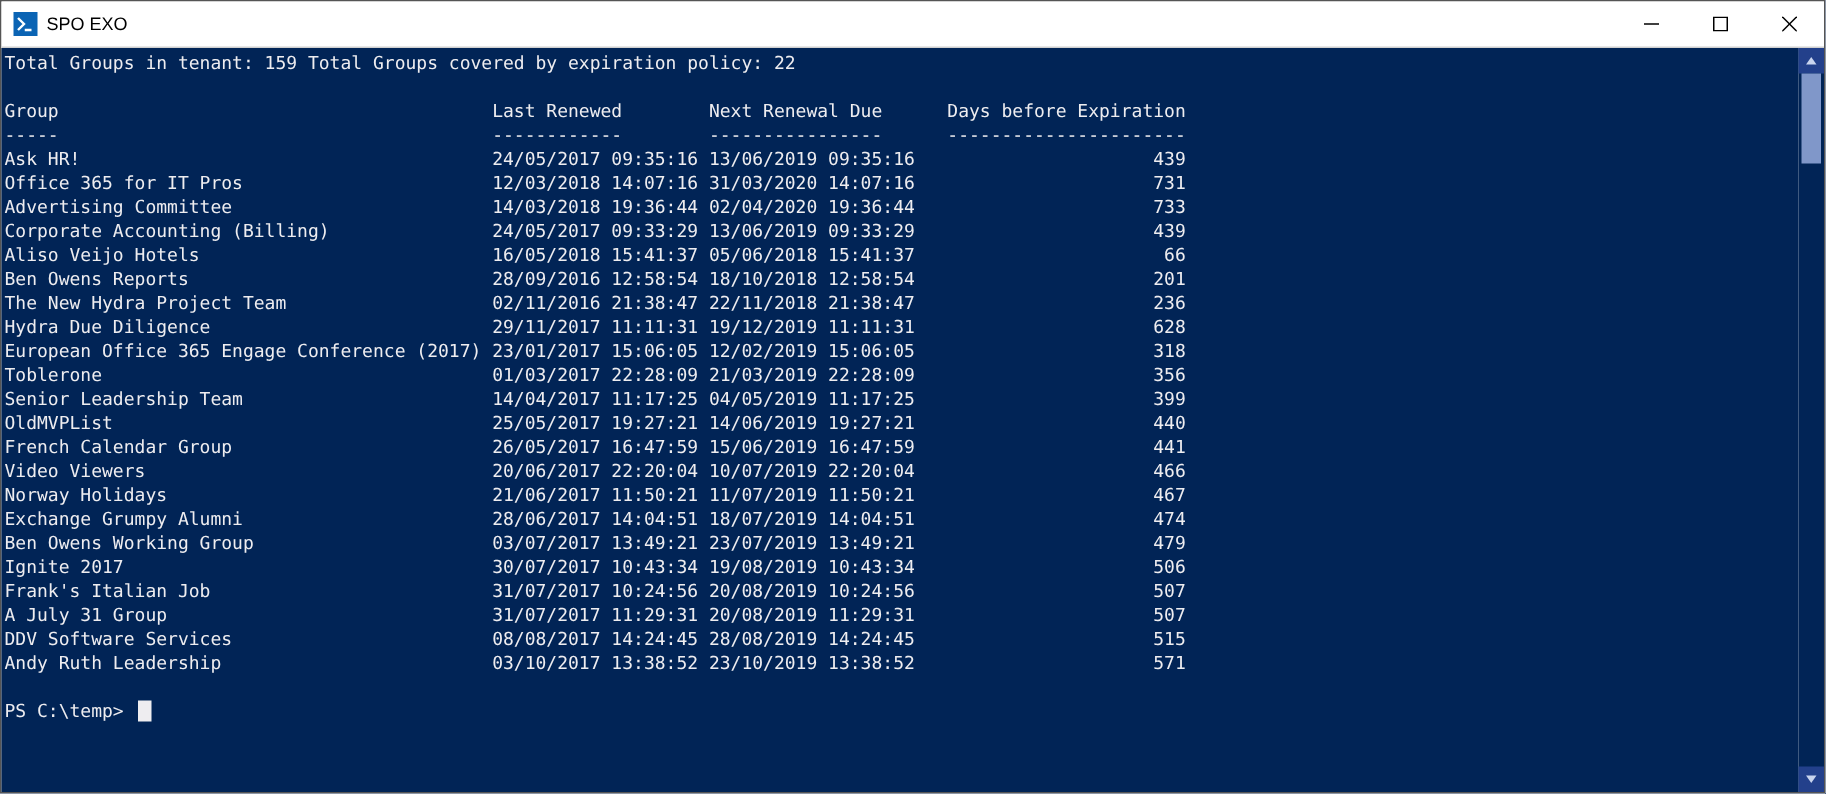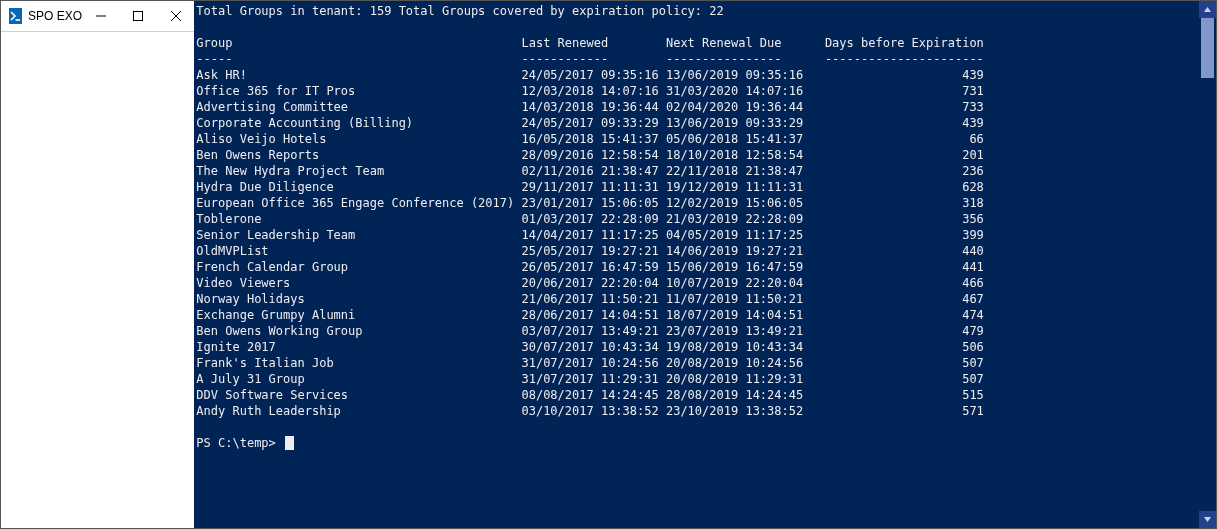--- a/index.html
+++ b/index.html
@@ -3,21 +3,21 @@
 <meta charset="utf-8">
 <style>
   html,body{margin:0;padding:0;height:100%;}
   body{
     font-family:"Segoe UI",Tahoma,sans-serif;
     background:#fff;
     overflow:hidden;
   }
   .window{
     width:1217px;height:529px;
-    display:flex;flex-direction:row;
+    display:flex;flex-direction:column;
     border:1px solid #555;
     box-sizing:border-box;
     background:#fff;
   }
   
   .titlebar{
     height:30px;flex:0 0 30px;
     background:#fff;
     display:flex;align-items:center;
     border-bottom:1px solid #d0d0d0;

